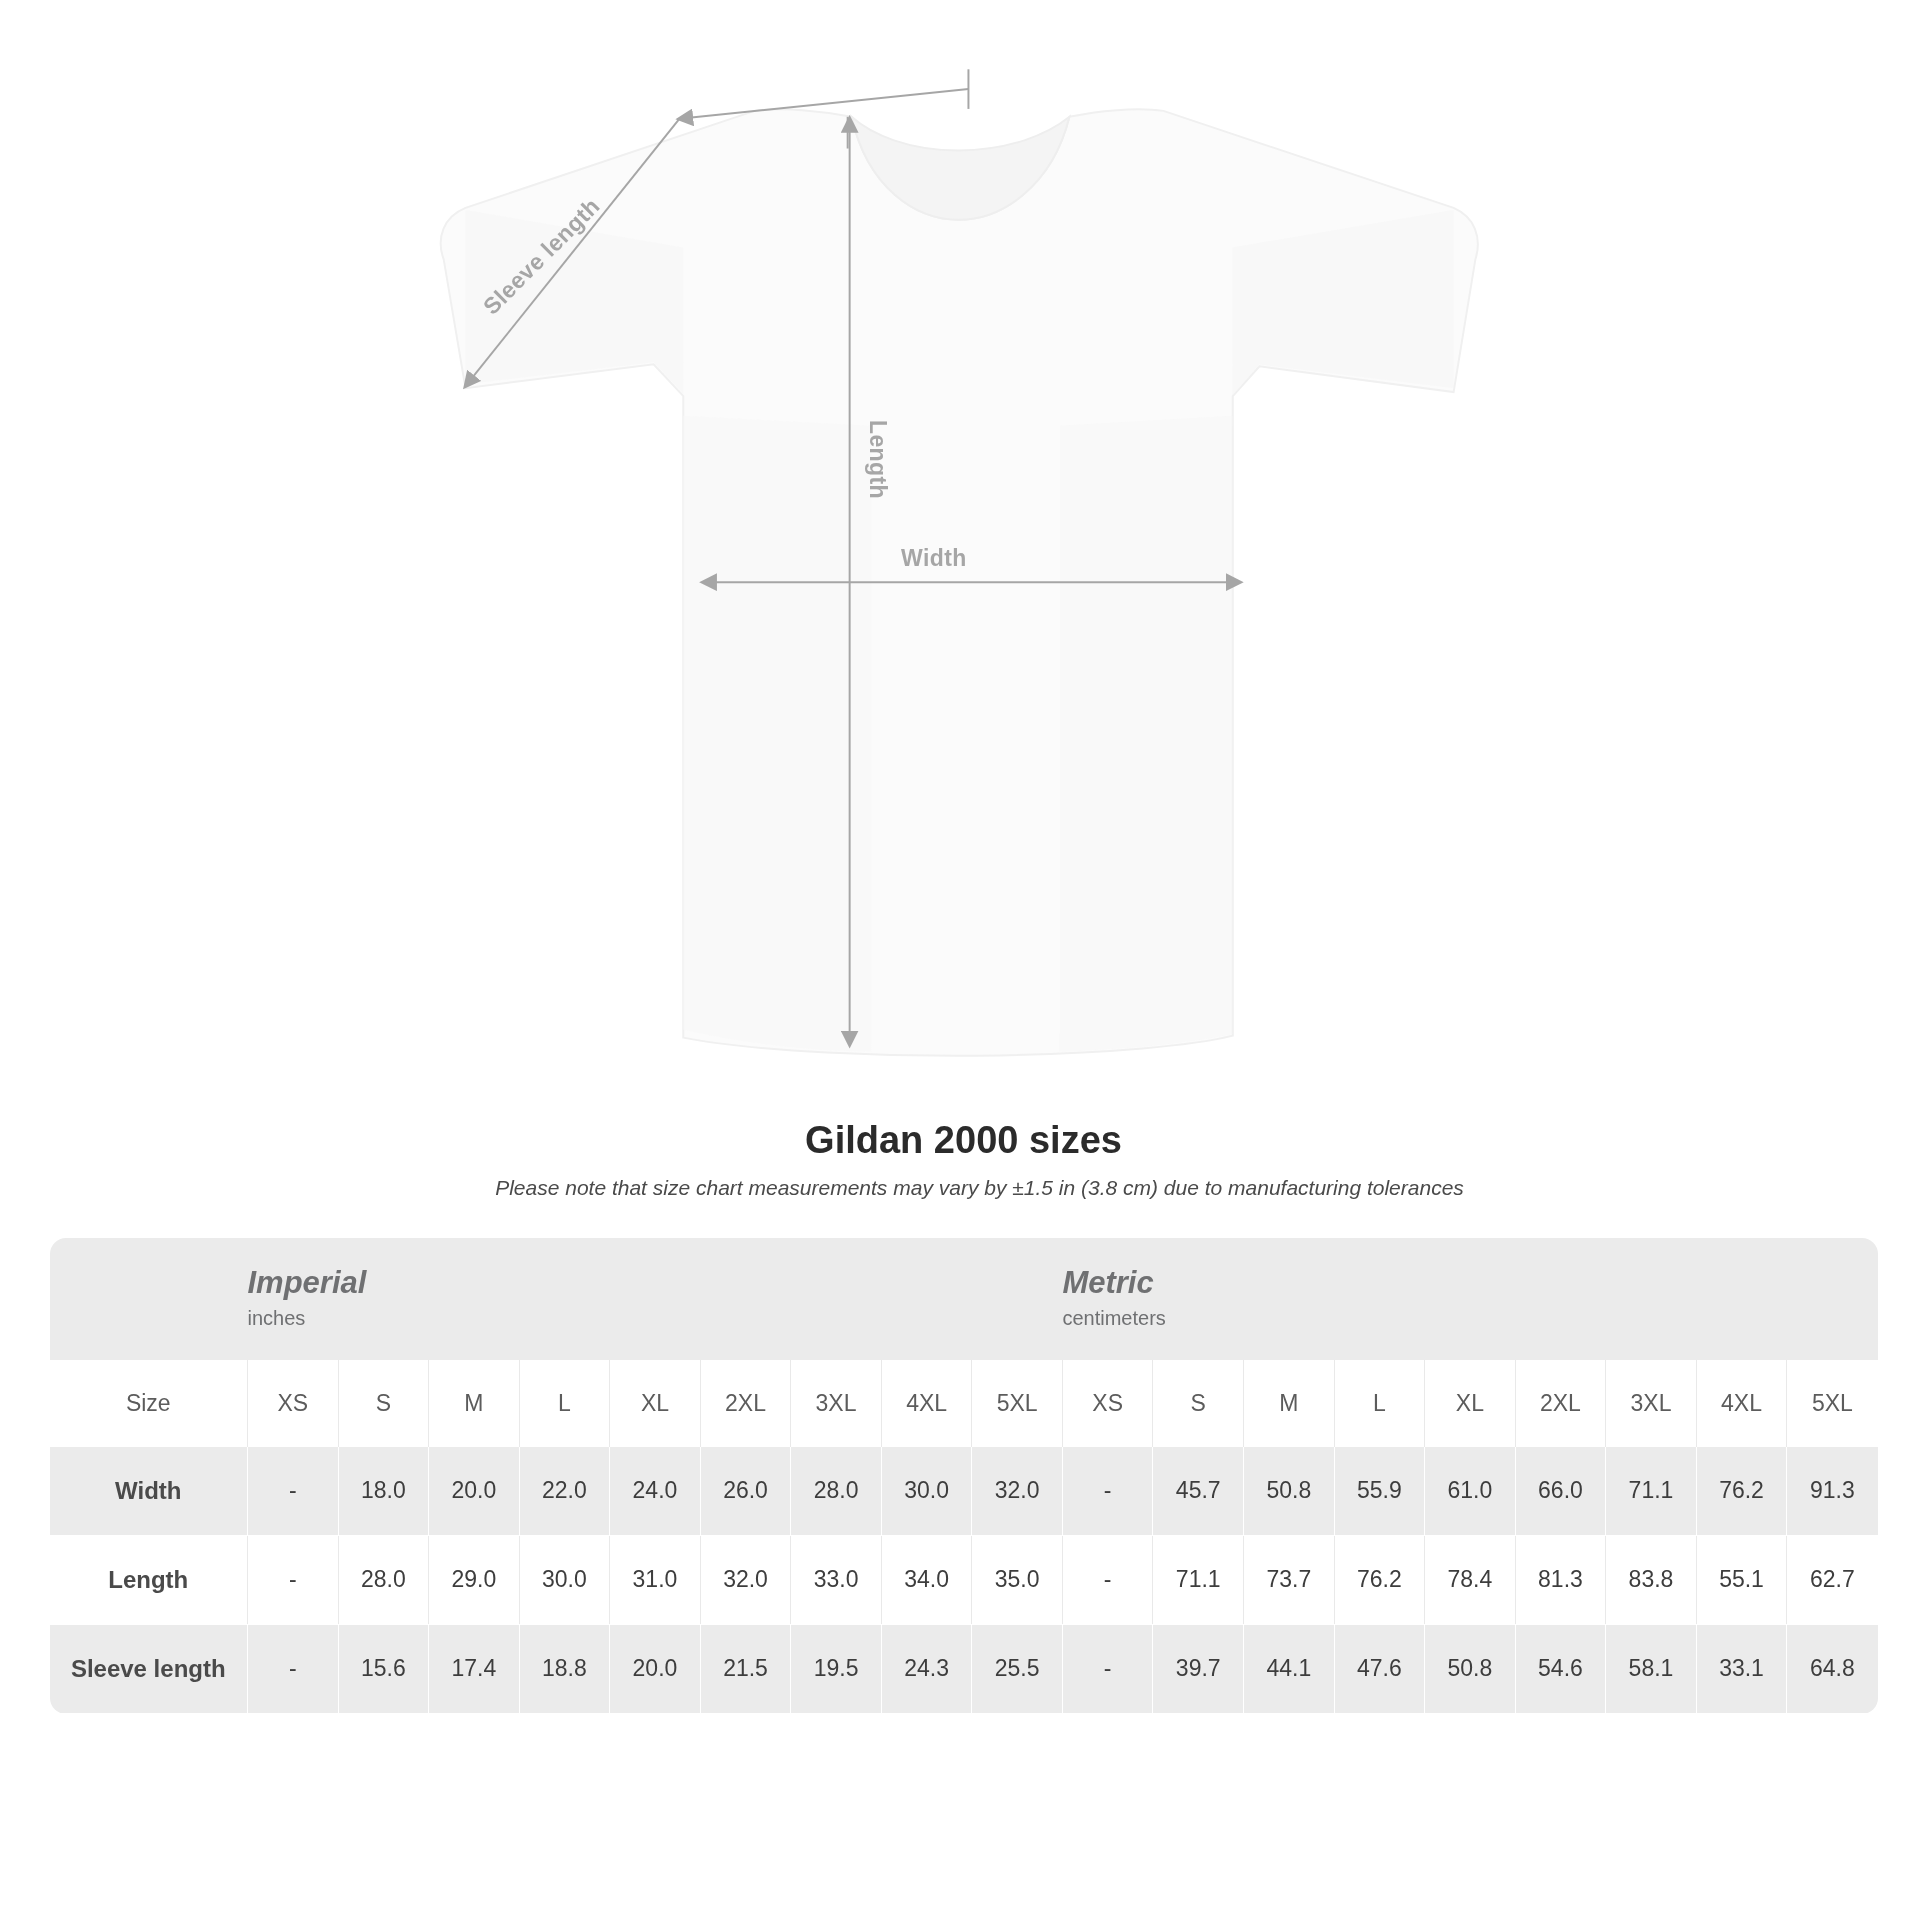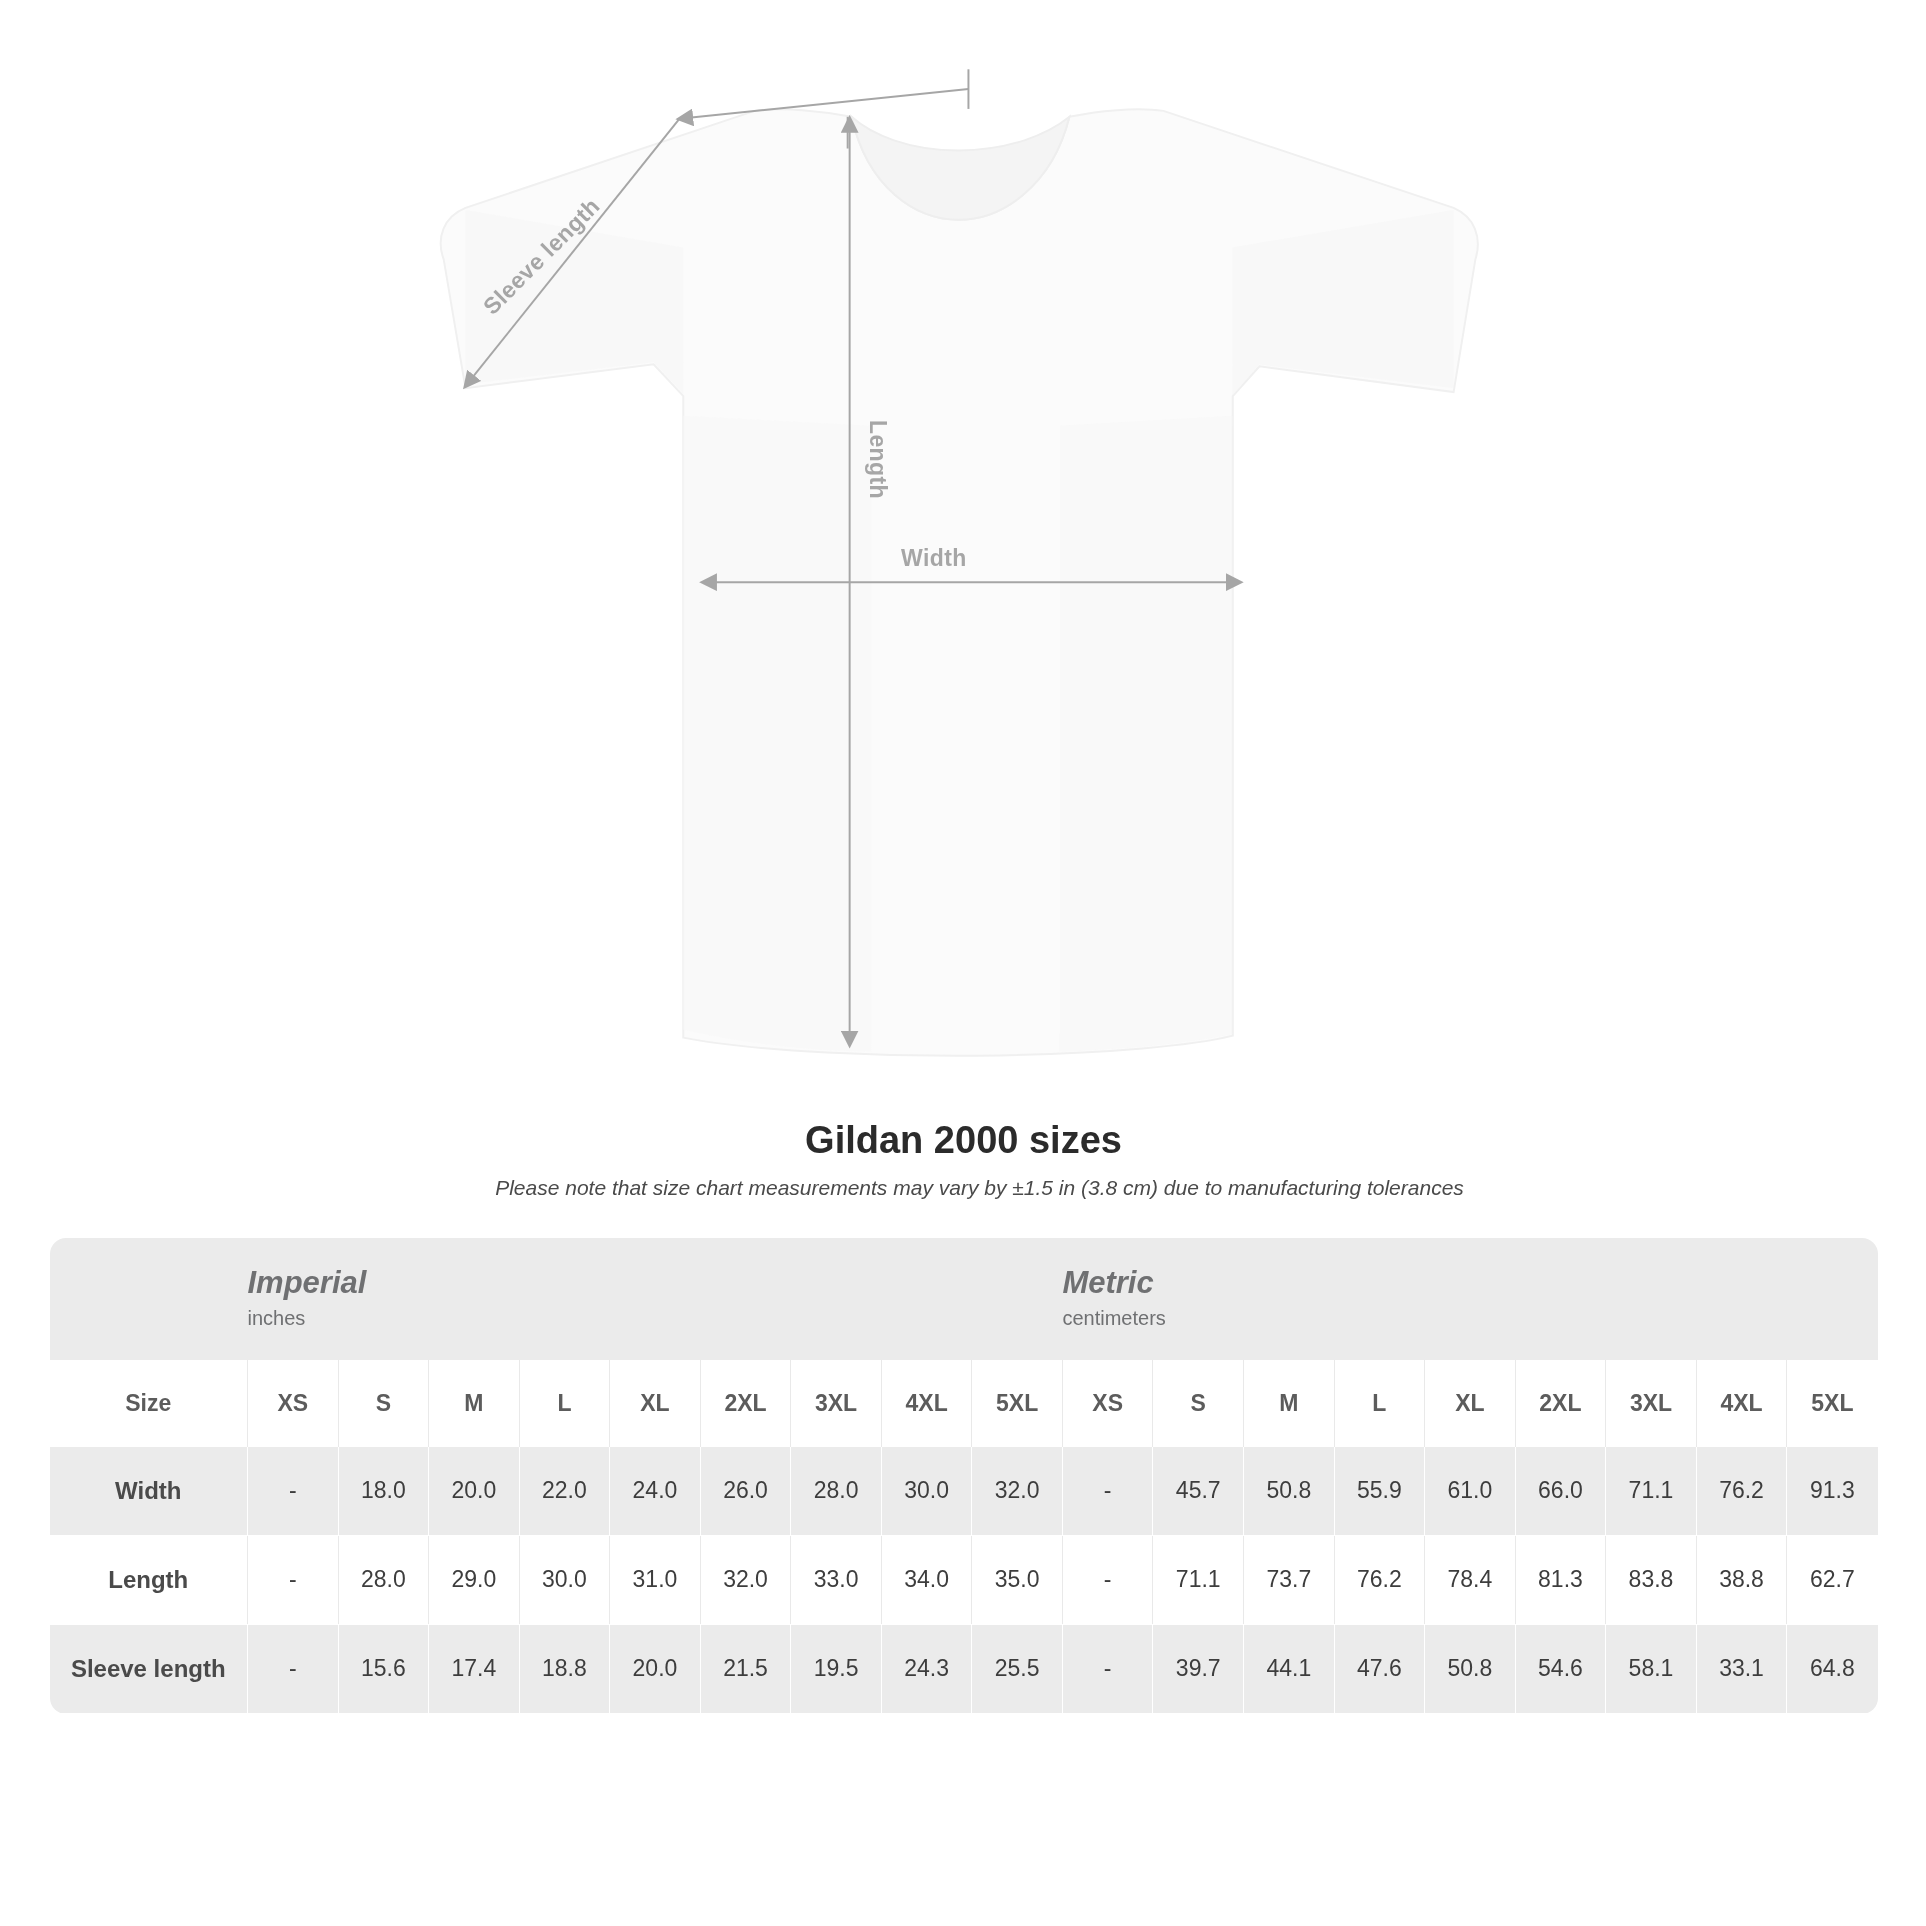--- a/index.html
+++ b/index.html
@@ -108,21 +108,21 @@
 
   table.size-table th,
   table.size-table td {
     border-right: 1px solid #ffffff;
     border-bottom: 1px solid #ffffff;
   }
   table.size-table tr.header-row th {
     background: #ffffff;
     font-size: 23px;
     color: #5c5c5c;
-    font-weight: bold;
+    font-weight: normal;
     text-align: center;
     padding: 30px 0;
     border-right: 1px solid #e9e9e9;
     border-bottom: none;
   }
   table.size-table tr.header-row th:last-child {
     border-right: none;
   }
   table.size-table tbody tr td {
     text-align: center;
@@ -295,21 +295,21 @@
             <td>33.0</td>
             <td>34.0</td>
             <td>35.0</td>
             <td>-</td>
             <td>71.1</td>
             <td>73.7</td>
             <td>76.2</td>
             <td>78.4</td>
             <td>81.3</td>
             <td>83.8</td>
-            <td>38.8</td>
+            <td>55.1</td>
             <td>62.7</td>
           </tr>
           <tr class="shaded">
             <td>Sleeve length</td>
             <td>-</td>
             <td>15.6</td>
             <td>17.4</td>
             <td>18.8</td>
             <td>20.0</td>
             <td>21.5</td>

